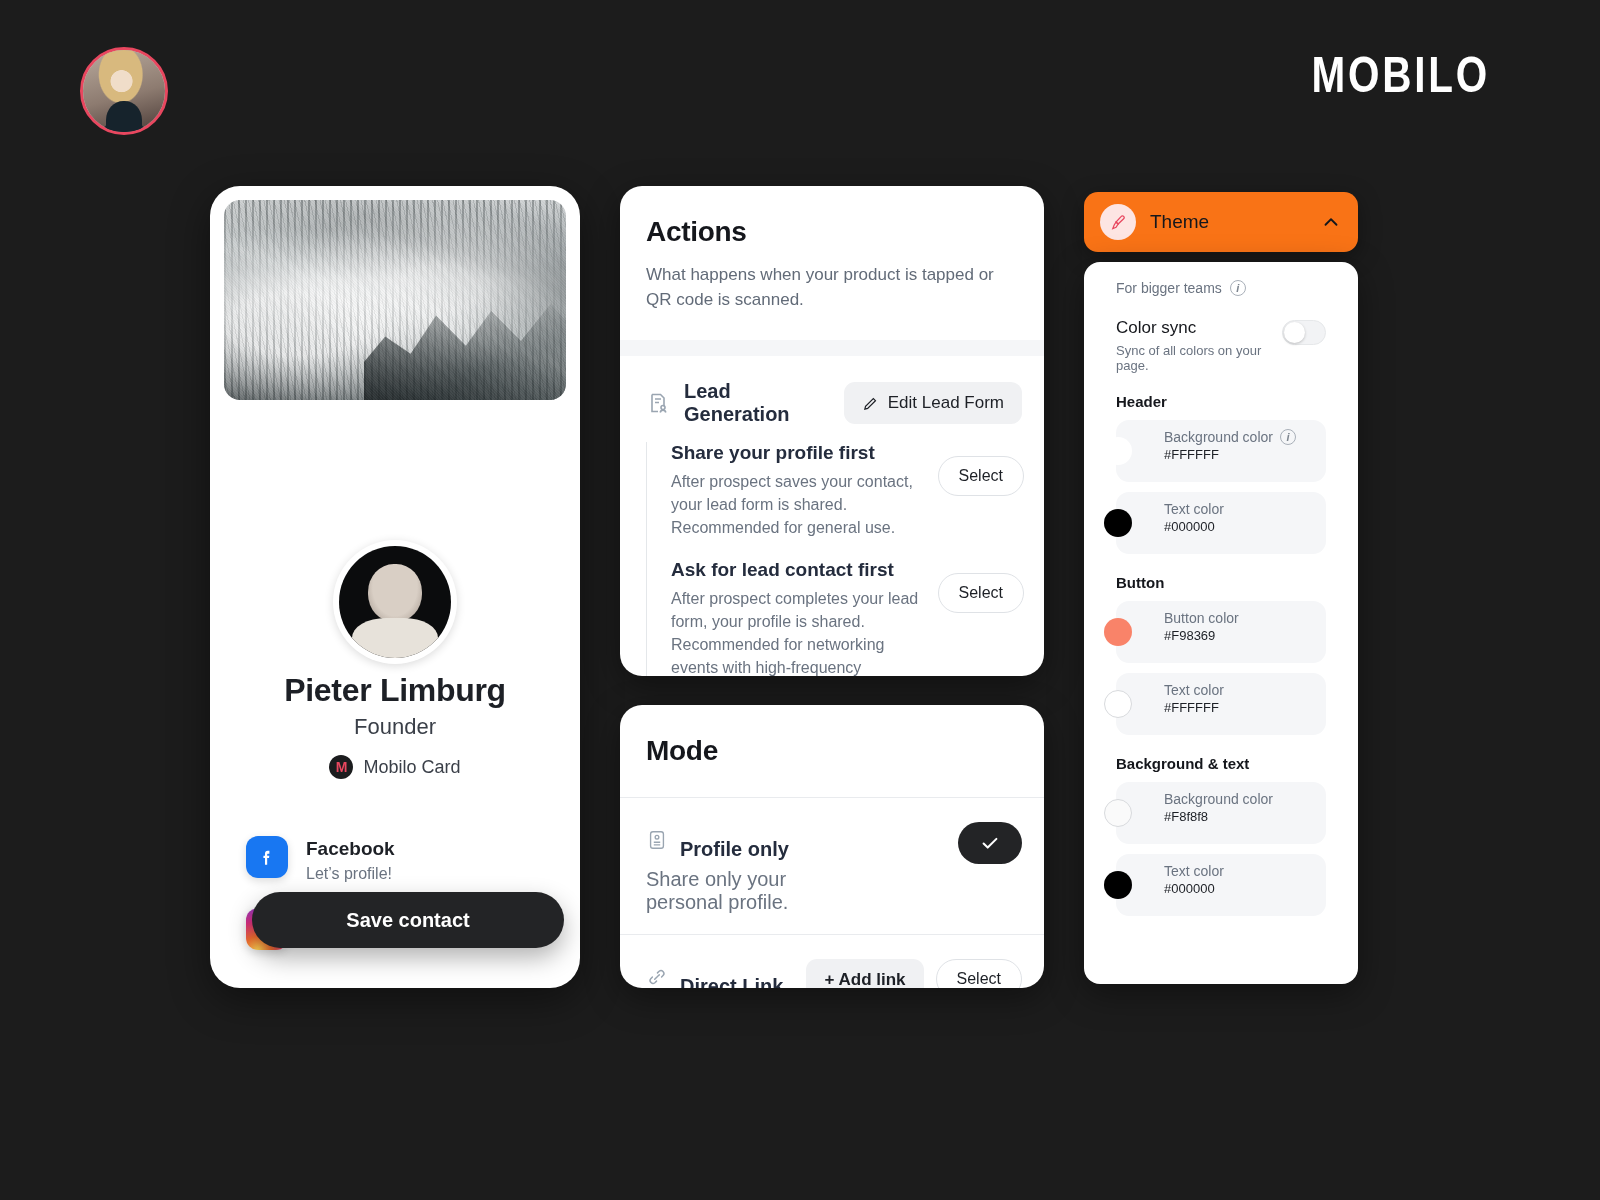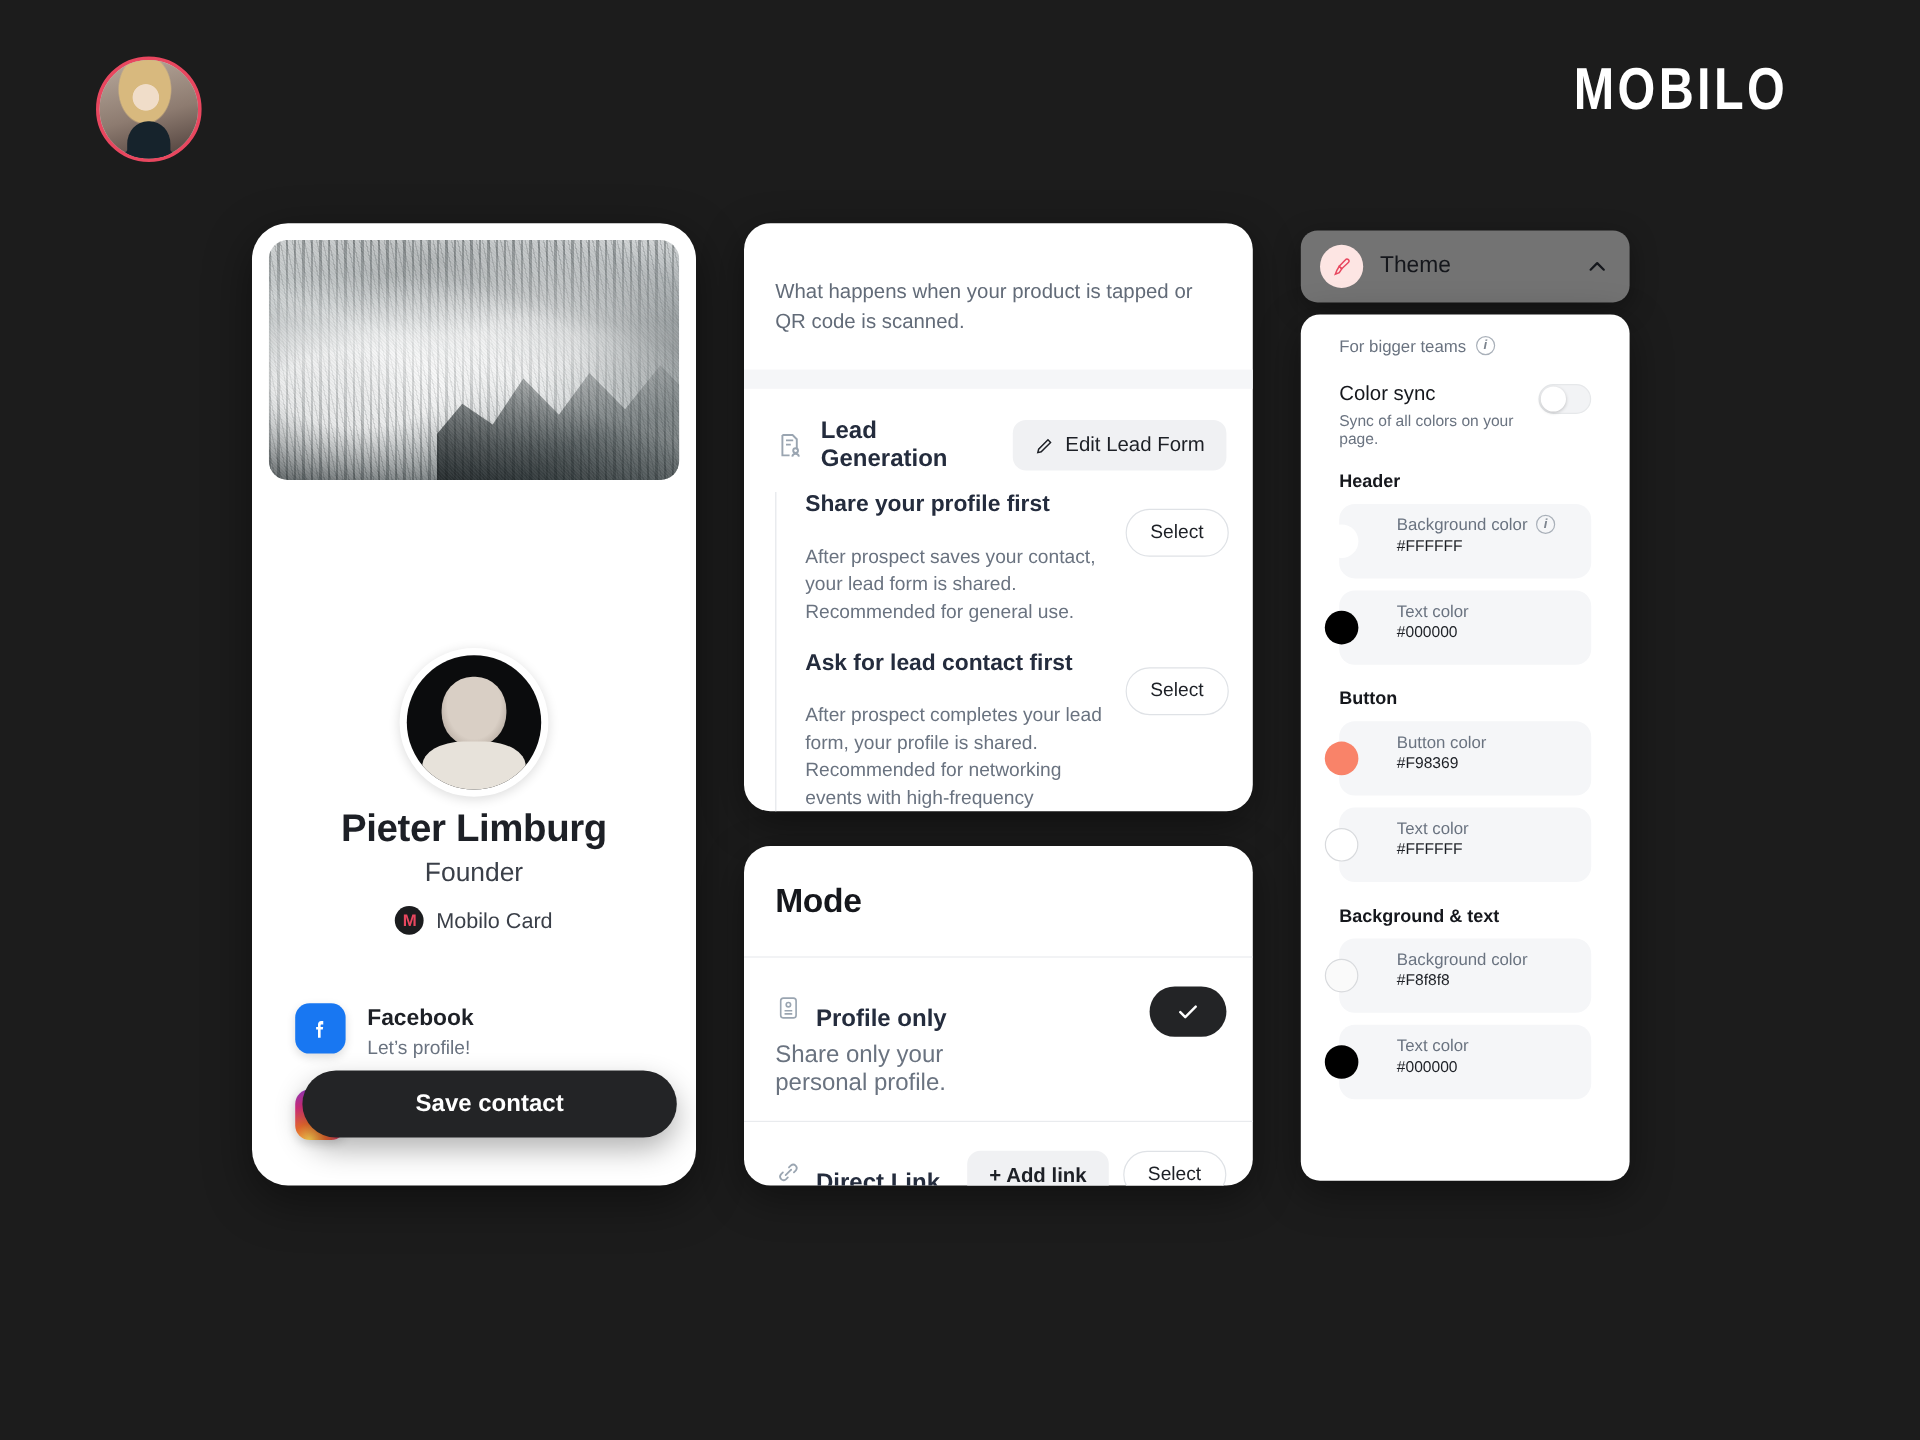--- a/index.html
+++ b/index.html
@@ -188,21 +188,21 @@
     background: #f0f1f3; border: none; border-radius: 11px;
     height: 42px; padding: 0 18px;
     display: flex; align-items: center; gap: 9px;
     font-size: 17px; font-weight: 500; color: #1d2026;
     font-family: "Liberation Sans", sans-serif; cursor: pointer;
   }
   .sub-list { margin: 16px 0 0 26px; border-left: 1px solid #e4e7ea; padding-left: 24px; }
   .sub-item { display: flex; align-items: flex-start; gap: 14px; padding-right: 20px; margin-bottom: 20px; }
   .sub-item .body { flex: 1; }
   .sub-item .st { font-size: 19px; font-weight: 700; color: #242c3d; }
-  .sub-item .sd { margin-top: 21px; font-size: 16px; line-height: 23px; color: #6a7380; }
+  .sub-item .sd { margin-top: 6px; font-size: 16px; line-height: 23px; color: #6a7380; }
   .select-btn {
     flex: none; margin-top: 14px;
     border: 1px solid #dfe2e6; background: #fff; border-radius: 20px;
     height: 40px; padding: 0 20px;
     font-size: 16px; color: #1d2026; font-weight: 500;
     font-family: "Liberation Sans", sans-serif; cursor: pointer;
   }
 
   .mode-row { display: flex; align-items: flex-start; padding: 20px 22px 20px 26px; gap: 12px; }
   .mode-row .mbody { flex: 1; }
@@ -219,21 +219,21 @@
     flex: none; background: #f0f1f3; border: none; border-radius: 11px;
     height: 42px; padding: 0 18px; margin-top: 4px;
     font-size: 17px; font-weight: 700; color: #1d2026;
     font-family: "Liberation Sans", sans-serif; cursor: pointer;
   }
 
   
   .theme-head {
     position: absolute; left: 1084px; top: 192px;
     width: 274px; height: 60px;
-    background: #737373; border-radius: 14px;
+    background: #f97316; border-radius: 14px;
     display: flex; align-items: center; gap: 14px;
     padding: 0 16px;
     box-shadow: 0 6px 22px rgba(0,0,0,0.35);
   }
   .theme-head .circ {
     width: 36px; height: 36px; border-radius: 50%;
     background: #fde5e3; flex: none;
     display: flex; align-items: center; justify-content: center;
   }
   .theme-head .ttl { flex: 1; font-size: 19px; font-weight: 500; color: #15171c; }
@@ -338,20 +338,21 @@
           <div class="t">Instagram</div>
         </div>
       </div>
     </div>
 
     <button class="save-btn">Save contact</button>
   </div>
 
   <div class="panel actions">
     <div class="panel-head">
+      <div class="panel-title">Actions</div>
       <div class="panel-sub">What happens when your product is tapped or QR code is scanned.</div>
     </div>
     <div class="band"></div>
 
     <div class="lead-row">
       <span>
         <svg width="24" height="24" viewBox="0 0 24 24" fill="none" stroke="#9aa5b1" stroke-width="1.6">
           <path d="M6 3.5h8.5L18 7v8.5"></path>
           <path d="M6 3.5v17h6"></path>
           <path d="M9 8h6M9 11.5h4"></path>

